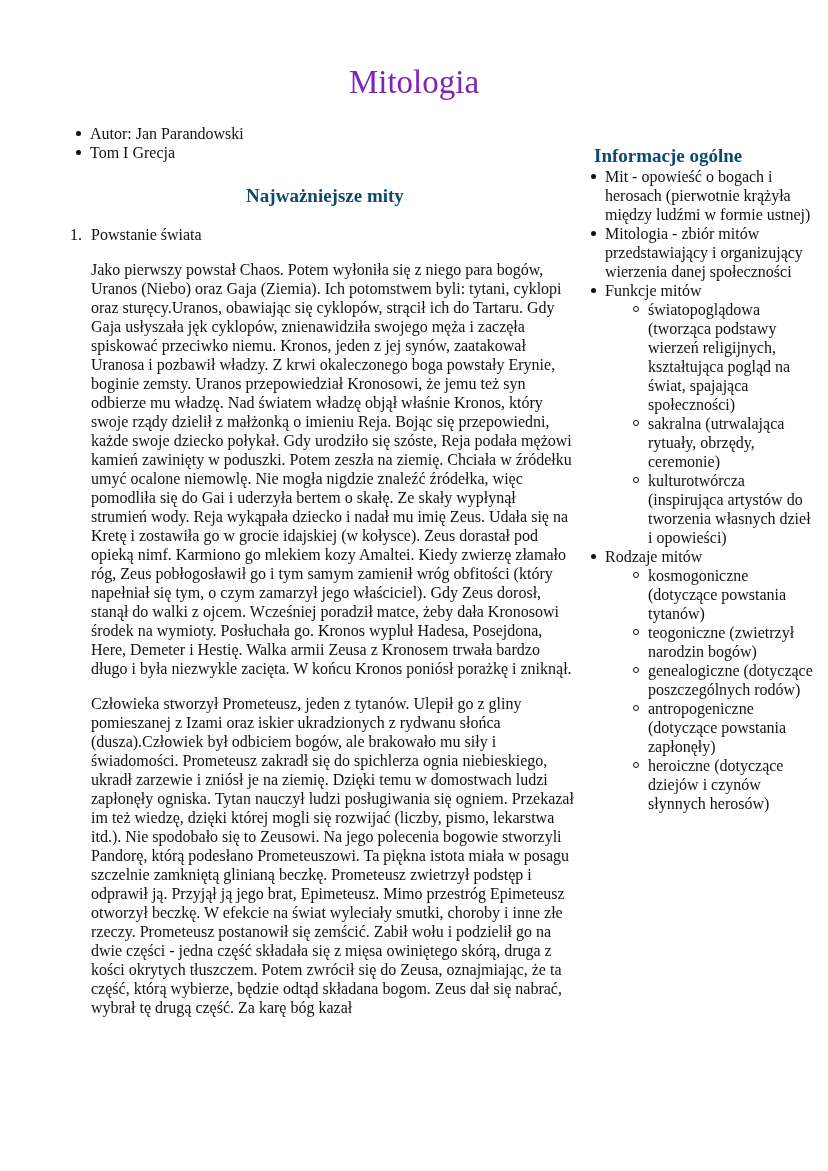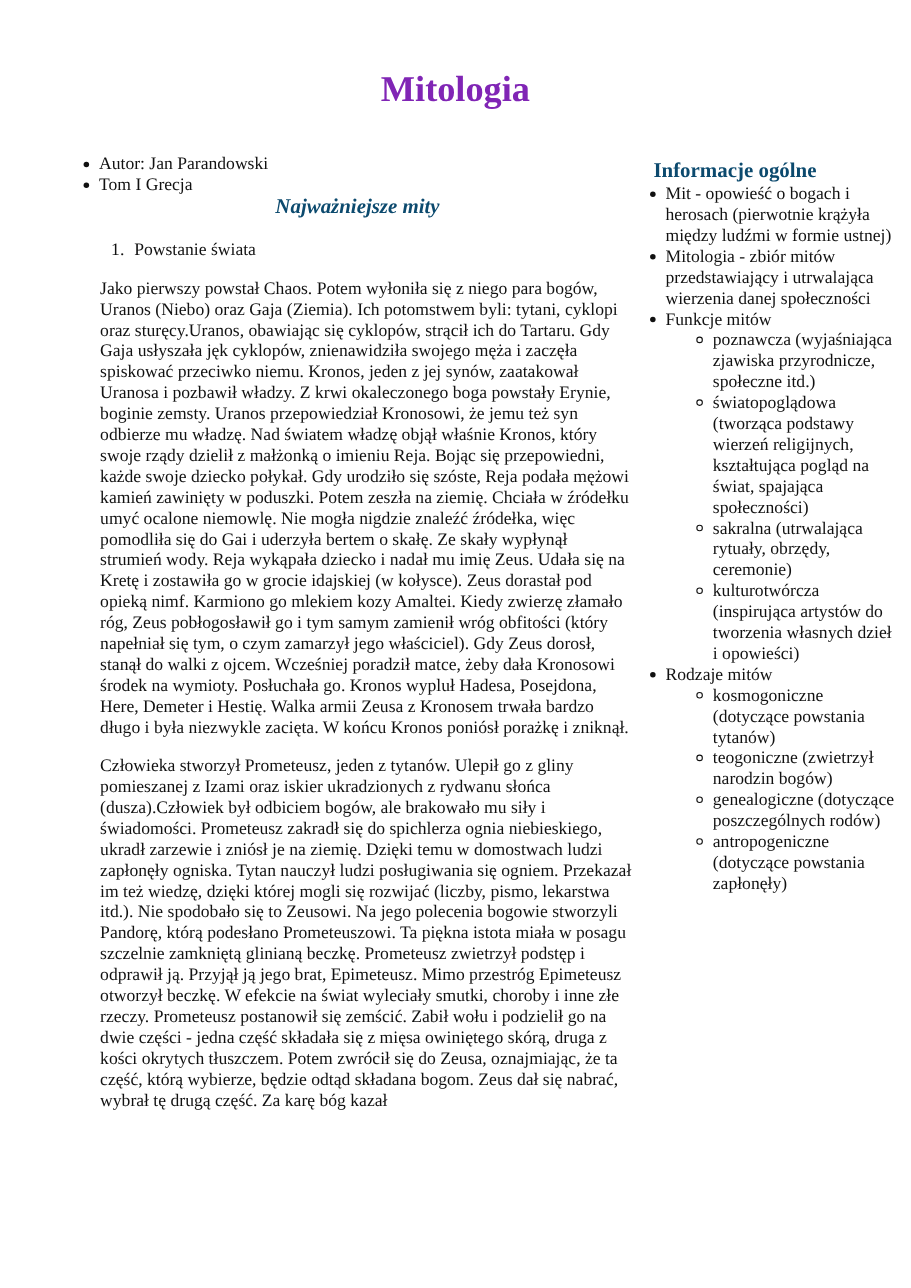--- a/index.html
+++ b/index.html
@@ -6,39 +6,39 @@
   body {
     width: 828px; height: 1171px; overflow: hidden; position: relative;
     font-family: "Liberation Serif", "DejaVu Serif", serif;
     color: #111111;
     font-size: 16px;
     line-height: 19px;
   }
   .title {
     position: absolute; left: 0; top: 62px; width: 828px;
     text-align: center; margin: 0;
-    font-size: 33px; line-height: 40px; font-weight: bold;
+    font-size: 33px; line-height: 40px; font-weight: normal;
     color: #8025b5;
   }
-  .main { position: absolute; left: 70px; top: 140px; width: 505px; }
+  .main { position: absolute; left: 70px; top: 124px; width: 505px; }
   .side { position: absolute; left: 580px; top: 140px; width: 235px; }
   ul, ol { margin: 0; padding: 0; }
   .meta-list { list-style: none; padding-left: 20px; }
   .meta-list li, .info-list > li { position: relative; }
   .meta-list li::before, .info-list > li::before {
     content: ""; position: absolute; left: -14px; top: 7px;
     width: 5px; height: 5px; border-radius: 50%; background: #111;
   }
   .section-h {
     font-size: 19px; line-height: 22px; font-weight: bold; color: #0c4a6e;
     text-align: center; margin: 0;
   }
-  .main .section-h { width: 510px; font-style: italic; }
+  .main .section-h { margin-top: 23px; width: 510px; }
   .myths { list-style: none; margin-top: 18px; }
-  .myth-title { display: block; margin-left: 31px; }
+  .myth-title { display: block; }
   .myth-num { display: inline-block; width: 21px; }
   .myth-body { margin: 16px 0 12px 21px; }
   .side .section-h { text-align: left; padding-left: 14px; margin-top: 5px; }
   .info-list { list-style: none; padding-left: 25px; }
   .sub-list { list-style: none; padding-left: 43px; }
   .sub-list li { position: relative; }
   .sub-list li::before {
     content: ""; position: absolute; left: -15px; top: 6px;
     width: 4px; height: 4px; border-radius: 50%; border: 1px solid #111;
   }
@@ -64,33 +64,33 @@
     <li>
       <p class="myth-body">Człowieka stworzył Prometeusz, jeden z tytanów. Ulepił go z gliny pomieszanej z Izami oraz iskier ukradzionych z rydwanu słońca (dusza).Człowiek był odbiciem bogów, ale brakowało mu siły i świadomości. Prometeusz zakradł się do spichlerza ognia niebieskiego, ukradł zarzewie i zniósł je na ziemię. Dzięki temu w domostwach ludzi zapłonęły ogniska. Tytan nauczył ludzi posługiwania się ogniem. Przekazał im też wiedzę, dzięki której mogli się rozwijać (liczby, pismo, lekarstwa itd.). Nie spodobało się to Zeusowi. Na jego polecenia bogowie stworzyli Pandorę, którą podesłano Prometeuszowi. Ta piękna istota miała w posagu szczelnie zamkniętą glinianą beczkę. Prometeusz zwietrzył podstęp i odprawił ją. Przyjął ją jego brat, Epimeteusz. Mimo przestróg Epimeteusz otworzył beczkę. W efekcie na świat wyleciały smutki, choroby i inne złe rzeczy. Prometeusz postanowił się zemścić. Zabił wołu i podzielił go na dwie części - jedna część składała się z mięsa owiniętego skórą, druga z kości okrytych tłuszczem. Potem zwrócił się do Zeusa, oznajmiając, że ta część, którą wybierze, będzie odtąd składana bogom. Zeus dał się nabrać, wybrał tę drugą część. Za karę bóg kazał</p>
     </li>
   </ol>
 </div>
 
 <div class="side">
   <h2 class="section-h">Informacje ogólne</h2>
   <ul class="info-list">
     <li><span>Mit - opowieść o bogach i herosach (pierwotnie krążyła między ludźmi w formie ustnej)</span></li>
-    <li><span>Mitologia - zbiór mitów przedstawiający i utrwalająca wierzenia danej społeczności</span></li>
+    <li><span>Mitologia - zbiór mitów przedstawiający i organizujący wierzenia danej społeczności</span></li>
     <li>
       <span>Funkcje mitów</span>
       <ul class="sub-list">
-        <li>poznawcza (wyjaśniająca zjawiska przyrodnicze, społeczne itd.)</li>
         <li>światopoglądowa (tworząca podstawy wierzeń religijnych, kształtująca pogląd na świat, spajająca społeczności)</li>
         <li>sakralna (utrwalająca rytuały, obrzędy, ceremonie)</li>
         <li>kulturotwórcza (inspirująca artystów do tworzenia własnych dzieł i opowieści)</li>
       </ul>
     </li>
     <li>
       <span>Rodzaje mitów</span>
       <ul class="sub-list">
         <li>kosmogoniczne (dotyczące powstania tytanów)</li>
         <li>teogoniczne (zwietrzył narodzin bogów)</li>
         <li>genealogiczne (dotyczące poszczególnych rodów)</li>
         <li>antropogeniczne (dotyczące powstania zapłonęły)</li>
+        <li>heroiczne (dotyczące dziejów i czynów słynnych herosów)</li>
       </ul>
     </li>
   </ul>
 </div>
 
 </body></html>

